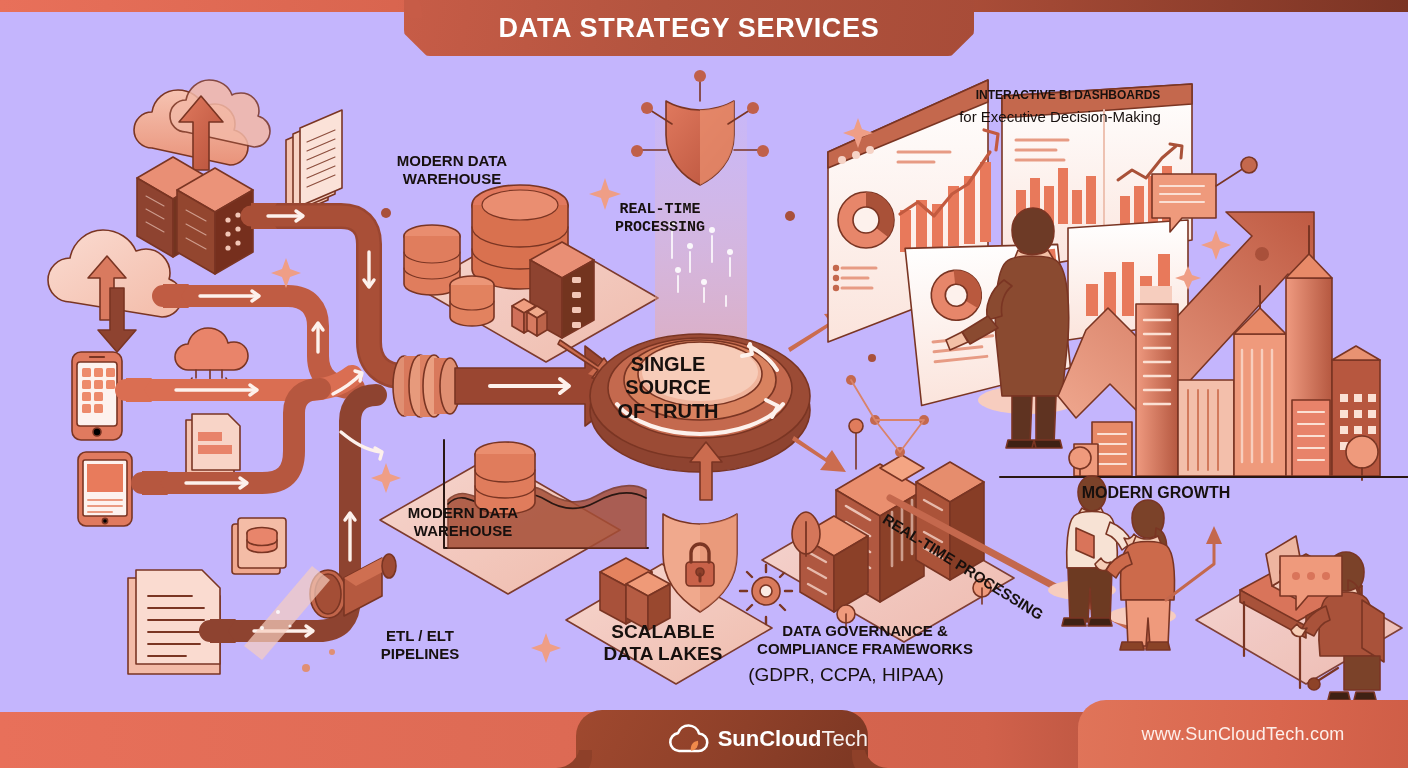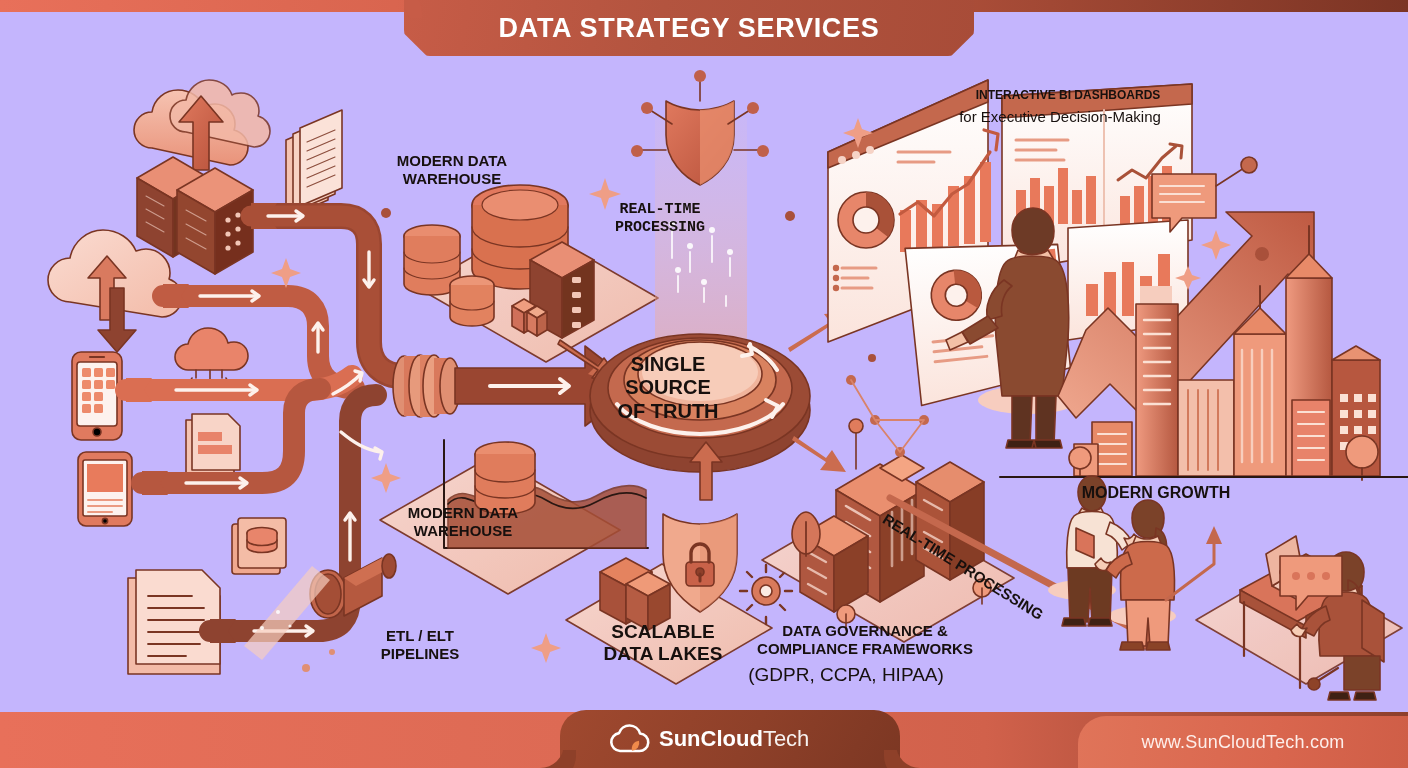--- a/index.html
+++ b/index.html
@@ -32,39 +32,39 @@
     color:#fff;font-weight:bold;font-size:27px;letter-spacing:.7px;
     white-space:nowrap;
   }
 
   
   .footbar{
     position:absolute;bottom:0;left:0;width:1408px;height:56px;
     background:linear-gradient(90deg,#e8705a 0%,#dd6a54 40%,#d1614b 70%,#8d3f2c 100%);
   }
   .foot-center{
-    position:absolute;bottom:0;left:560px;width:292px;height:58px;
+    position:absolute;bottom:0;left:576px;width:292px;height:58px;
     background:linear-gradient(120deg,#a0492f 0%,#8e4029 55%,#7c3723 100%);
     border-top-left-radius:26px;border-top-right-radius:26px;
-    display:flex;align-items:center;justify-content:flex-start;gap:10px;padding-left:48px;
+    display:flex;align-items:center;justify-content:flex-end;gap:10px;
   }
   .foot-center:before{
     content:"";position:absolute;left:-36px;bottom:0;width:40px;height:30px;
     border-bottom-right-radius:24px;box-shadow:12px 12px 0 0 #8e4029;
   }
   .foot-center:after{
     content:"";position:absolute;right:-36px;bottom:0;width:40px;height:30px;
     border-bottom-left-radius:24px;box-shadow:-12px 12px 0 0 #8e4029;
   }
   .logo-wrap{display:flex;align-items:center;gap:9px;position:relative;z-index:3;}
   .logo-text{font-size:22px;color:#fff;white-space:nowrap;}
   .logo-text b{font-weight:bold;}
   .logo-text span{font-weight:300;opacity:.93;}
   .foot-right{
-    position:absolute;bottom:0;right:0;width:330px;height:52px;
+    position:absolute;bottom:0;right:0;width:330px;height:68px;
     background:linear-gradient(95deg,#e07459 0%,#d9664e 60%,#cf5e47 100%);
     border-top-left-radius:28px;
     display:flex;align-items:center;justify-content:center;margin-top:24px;
   }
   .foot-right .url{color:#fdeeea;font-size:18px;letter-spacing:.2px;white-space:nowrap;}
 
   
   .lbl{position:absolute;color:#17100e;font-weight:bold;line-height:1.17;text-align:center;white-space:pre-line;}
   .lbl.sub{font-weight:normal;}
 

